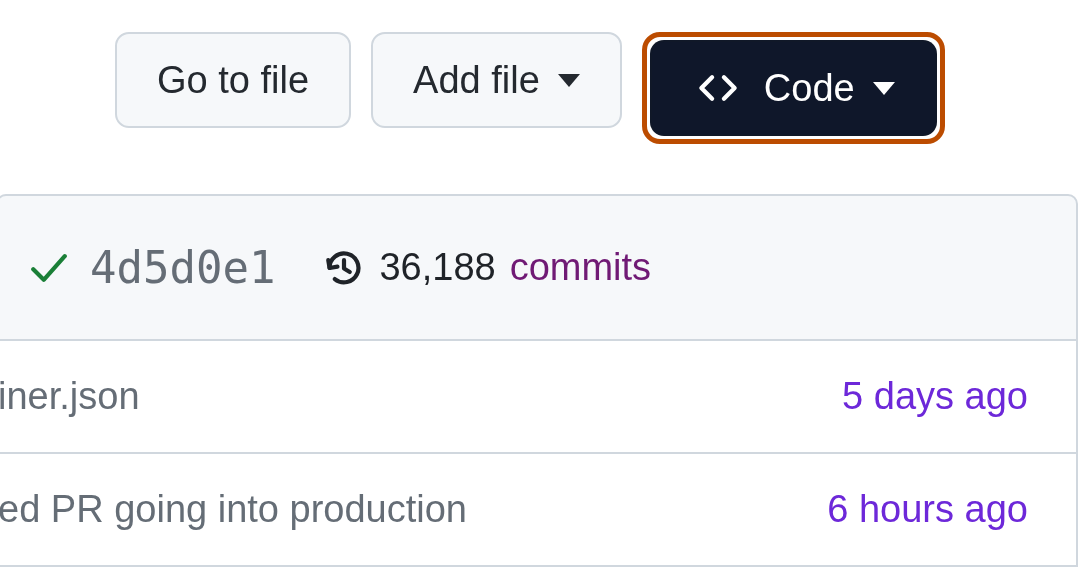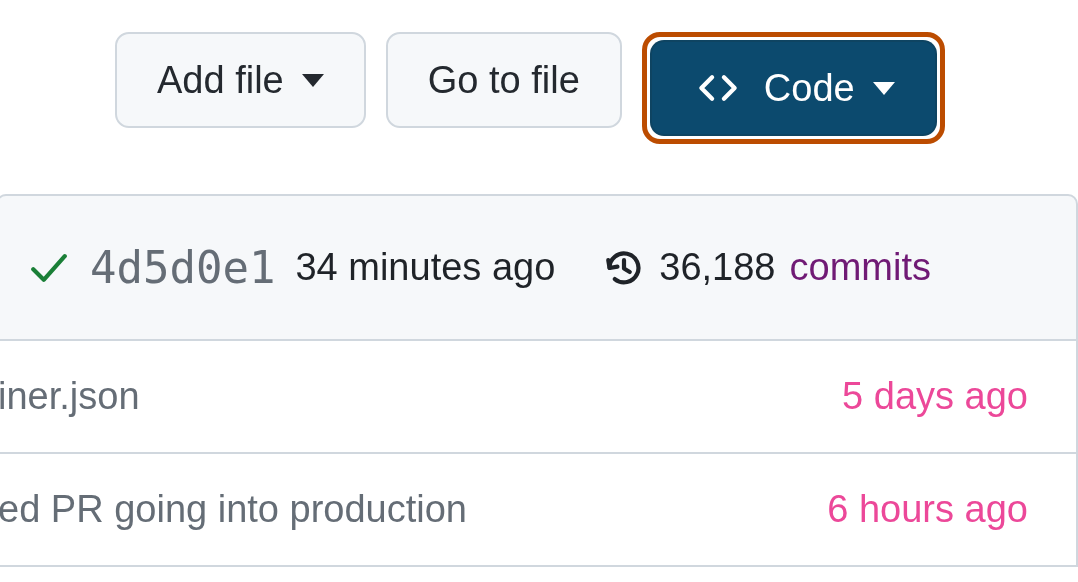--- a/index.html
+++ b/index.html
@@ -33,21 +33,21 @@
       border-radius: 14px;
       cursor: pointer;
       white-space: nowrap;
     }
     .btn-default {
       background: #f6f8fa;
       color: #24292f;
       border: 2px solid #d0d7de;
     }
     .btn-primary {
-      background: #0c4a6e;
+      background: #0f172a;
       color: #ffffff;
       border: 2px solid rgba(27,31,36,0.15);
     }
     .btn-primary-wrapper {
       border: 5px solid #bc4c00;
       border-radius: 18px;
       padding: 3px;
     }
     .caret {
       display: inline-block;
@@ -123,34 +123,34 @@
       padding: 34px 48px 34px 0;
       font-size: 38px;
       margin-left: -4px;
     }
     .file-message {
       color: #656d76;
       white-space: nowrap;
       overflow: hidden;
     }
     .file-time {
-      color: #ec4899;
+      color: #6d28d9;
       white-space: nowrap;
     }
   </style>
 </head>
 <body>
 
 <div class="toolbar">
   <button class="btn btn-default">
+    <span>Go to file</span>
+  </button>
+  <button class="btn btn-default">
     <span>Add file</span>
     <span class="caret"></span>
-  </button>
-  <button class="btn btn-default">
-    <span>Go to file</span>
   </button>
   <span class="btn-primary-wrapper">
     <button class="btn btn-primary">
       <span class="code-icon">
         <svg viewBox="0 0 16 16" fill="none" stroke="currentColor" stroke-width="1.8" stroke-linecap="round" stroke-linejoin="round">
           <polyline points="5.5,3.5 1,8 5.5,12.5"></polyline>
           <polyline points="10.5,3.5 15,8 10.5,12.5"></polyline>
         </svg>
       </span>
       <span>Code</span>
@@ -159,21 +159,20 @@
   </span>
 </div>
 
 <div class="commit-bar">
   <span class="check-icon">
     <svg viewBox="0 0 16 16" fill="none" stroke="currentColor" stroke-width="1.6" stroke-linecap="round" stroke-linejoin="round">
       <polyline points="2,8.5 6,12.5 14,3.5"></polyline>
     </svg>
   </span>
   <span class="commit-sha">4d5d0e1</span>
-  <span class="commit-time">34 minutes ago</span>
   <span class="commits-group">
     <span class="history-icon">
       <svg viewBox="0 0 16 16" fill="none" stroke="#1f2328" stroke-width="1.6" stroke-linecap="round" stroke-linejoin="round">
         <path d="M2.5 8 A5.5 5.5 0 1 1 4.5 12.2"></path>
         <polyline points="2,5 2.5,8 5.5,7.5"></polyline>
         <polyline points="8,5 8,8.2 10.2,9.5"></polyline>
       </svg>
     </span>
     <span class="commit-count">36,188</span>
     <span class="commits-label">commits</span>

